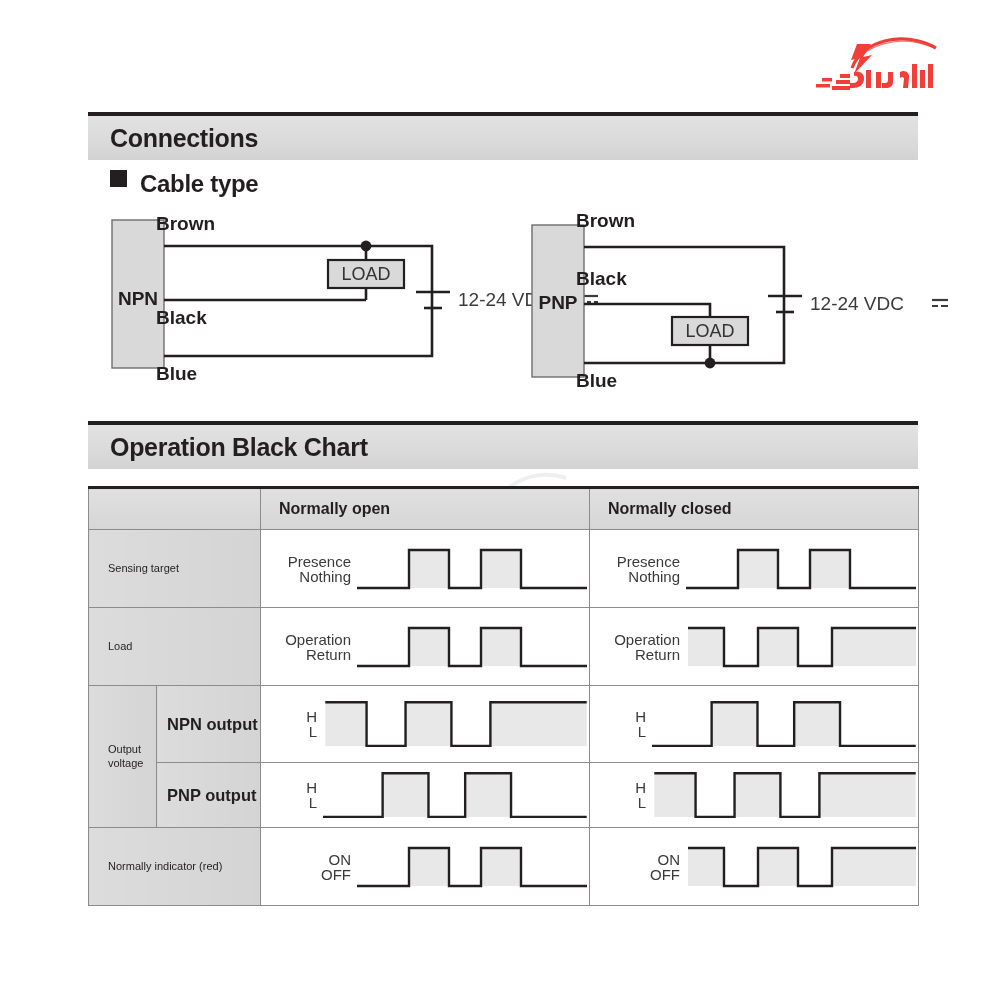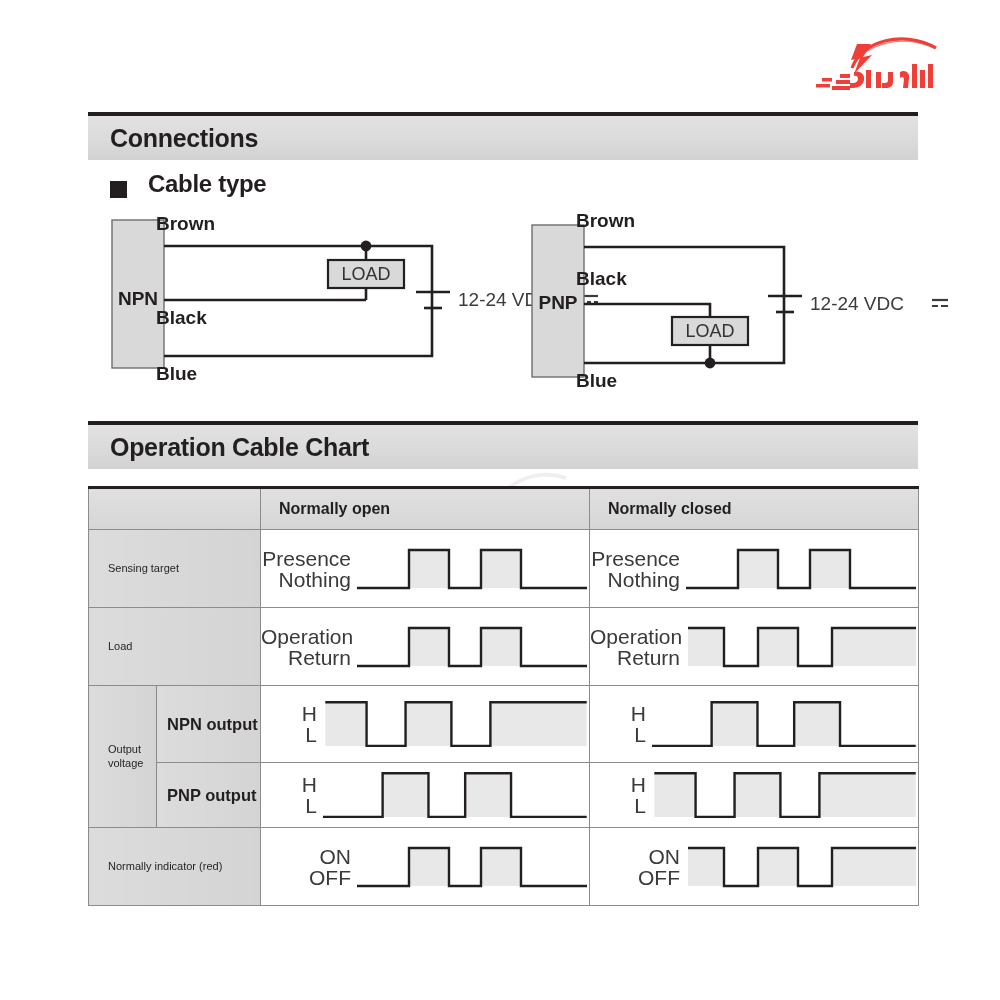--- a/index.html
+++ b/index.html
@@ -26,21 +26,21 @@
   }
   .section-bar .title{
     position:absolute;left:22px;top:50%;transform:translateY(-50%);
     font-size:25px;font-weight:bold;letter-spacing:-.3px;color:#231f20;
     white-space:nowrap;
   }
   #bar-connections{top:112px;}
   #bar-timing{top:421px;}
 
   
-  .sub-head{position:absolute;left:110px;top:170px;display:flex;align-items:flex-end;gap:21px;}
+  .sub-head{position:absolute;left:110px;top:170px;display:flex;align-items:flex-start;gap:13px;}
   .sub-head .bullet{width:17px;height:17px;background:#231f20;display:block;}
   .sub-head .lbl{font-size:24px;font-weight:bold;color:#231f20;letter-spacing:-.3px;}
 
   
   .diagram{position:absolute;}
   #diagram-npn{left:100px;top:212px;width:420px;height:190px;}
   #diagram-pnp{left:520px;top:205px;width:430px;height:195px;}
   .diagram svg{display:block;overflow:visible;}
   .wtext{font-family:"Liberation Sans",sans-serif;font-weight:bold;font-size:19px;fill:#231f20;}
   .wtext-body{font-family:"Liberation Sans",sans-serif;font-weight:bold;font-size:19px;fill:#231f20;}
@@ -79,21 +79,21 @@
     padding-left:10px;line-height:1.22;
   }
   td.wavecell{background:#ffffff;}
   .wavewrap{display:flex;align-items:center;height:100%;width:100%;}
   .wavelabels{
     width:96px;flex:0 0 96px;
     display:flex;flex-direction:column;justify-content:space-between;
     height:100%;padding:9px 6px 9px 0;box-sizing:border-box;
     text-align:right;
   }
-  .wavelabels span{font-size:21px;color:#3a3a3a;line-height:1;display:block;white-space:nowrap;}
+  .wavelabels span{font-size:15px;color:#3a3a3a;line-height:1;display:block;white-space:nowrap;}
   .wavelabels.narrow{width:62px;flex:0 0 62px;}
   .wavesvg{flex:1 1 auto;height:100%;}
   .wavesvg svg{display:block;width:100%;height:100%;}
 
   
   .watermark{
     position:absolute;left:470px;top:462px;width:110px;height:105px;
     opacity:.10;pointer-events:none;
   }
 </style>
@@ -199,21 +199,21 @@
       </g>
       <text x="290" y="100" dominant-baseline="middle" class="vdctext">12-24 VDC</text>
       <g>
         <path d="M412 95 H428" stroke="#3b3b3b" stroke-width="2.2"></path>
         <path d="M412 101 h6 M421 101 h7" stroke="#3b3b3b" stroke-width="2.2"></path>
       </g>
     </svg>
   </div>
 
   <div class="section-bar" id="bar-timing">
-    <span class="title">Operation Cable Chart</span>
+    <span class="title">Operation Black Chart</span>
   </div>
 
   <div class="watermark">
     <svg width="110" height="105" viewBox="0 0 110 105">
       <path d="M18 66 C22 26 60 4 96 16" fill="none" stroke="#6a6a6a" stroke-width="4"></path>
       <text x="42" y="92" font-family="Liberation Sans, sans-serif" font-size="86" font-weight="bold" fill="#6a6a6a" text-anchor="middle">A</text>
       <polygon points="18,44 30,44 23,56 31,53 14,74 21,56 11,58" fill="#6a6a6a"></polygon>
     </svg>
   </div>
 

